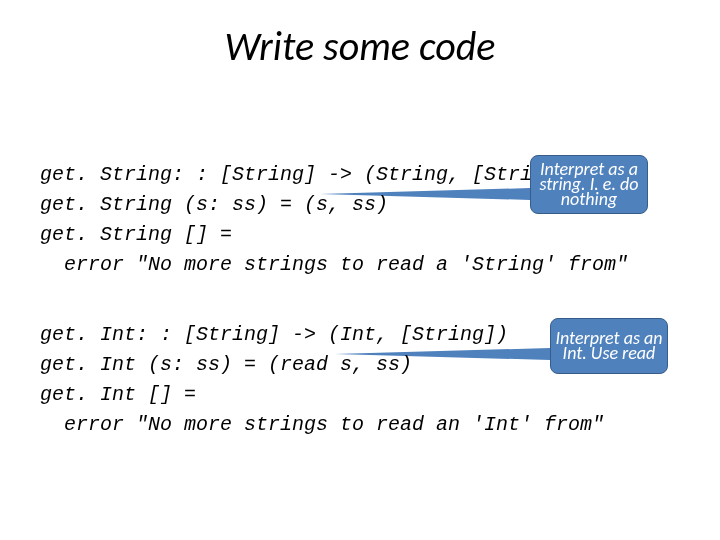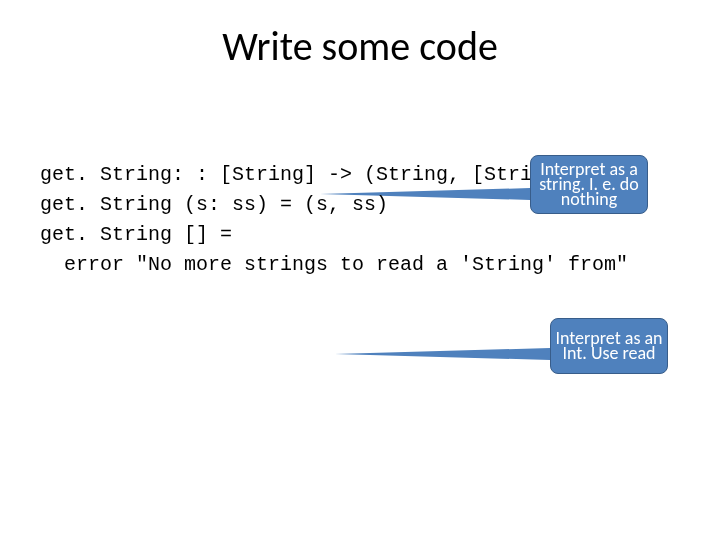--- a/index.html
+++ b/index.html
@@ -9,20 +9,21 @@
     height: 540px;
     background: #ffffff;
     font-family: Calibri, Arial, sans-serif;
     position: relative;
     overflow: hidden;
   }
   .slide {
     position: relative;
     width: 720px;
     height: 388px;
+    font-style: italic;
   }
   .title {
     position: absolute;
     top: 22px;
     left: 0;
     width: 720px;
     text-align: center;
     font-size: 40px;
     font-weight: 400;
     color: #000;
@@ -89,17 +90,21 @@
   <div class="title">Write some code</div>
 
   <div class="pointer pointer1"></div>
   <div class="pointer pointer2"></div>
 
   <div class="code-block code1"><span>get. String: : [String] -&gt; (String, [String])</span>
 <span>get. String (s: ss) = (s, ss)</span>
 <span>get. String [] =</span>
 <span>  error "No more strings to read a 'String' from"</span></div>
 
+  <div class="code-block code2"><span>get. Int: : [String] -&gt; (Int, [String])</span>
+<span>get. Int (s: ss) = (read s, ss)</span>
+<span>get. Int [] =</span>
+<span>  error "No more strings to read an 'Int' from"</span></div>
 
   <div class="callout callout1">Interpret as a string.  I. e. do nothing</div>
   <div class="callout callout2">Interpret as an Int. Use read</div>
 
 </div>
 
 </body></html>

